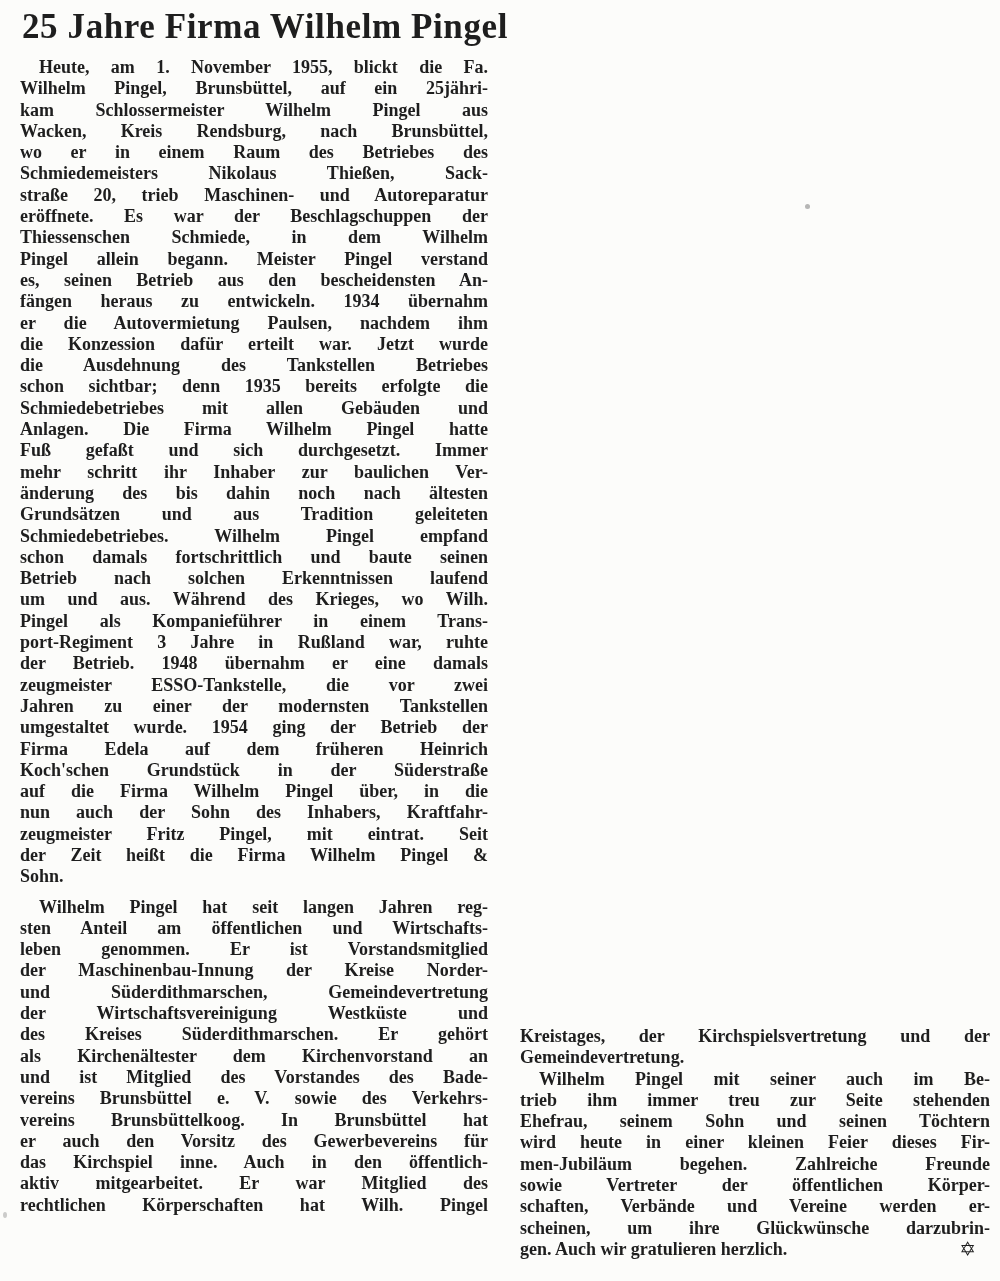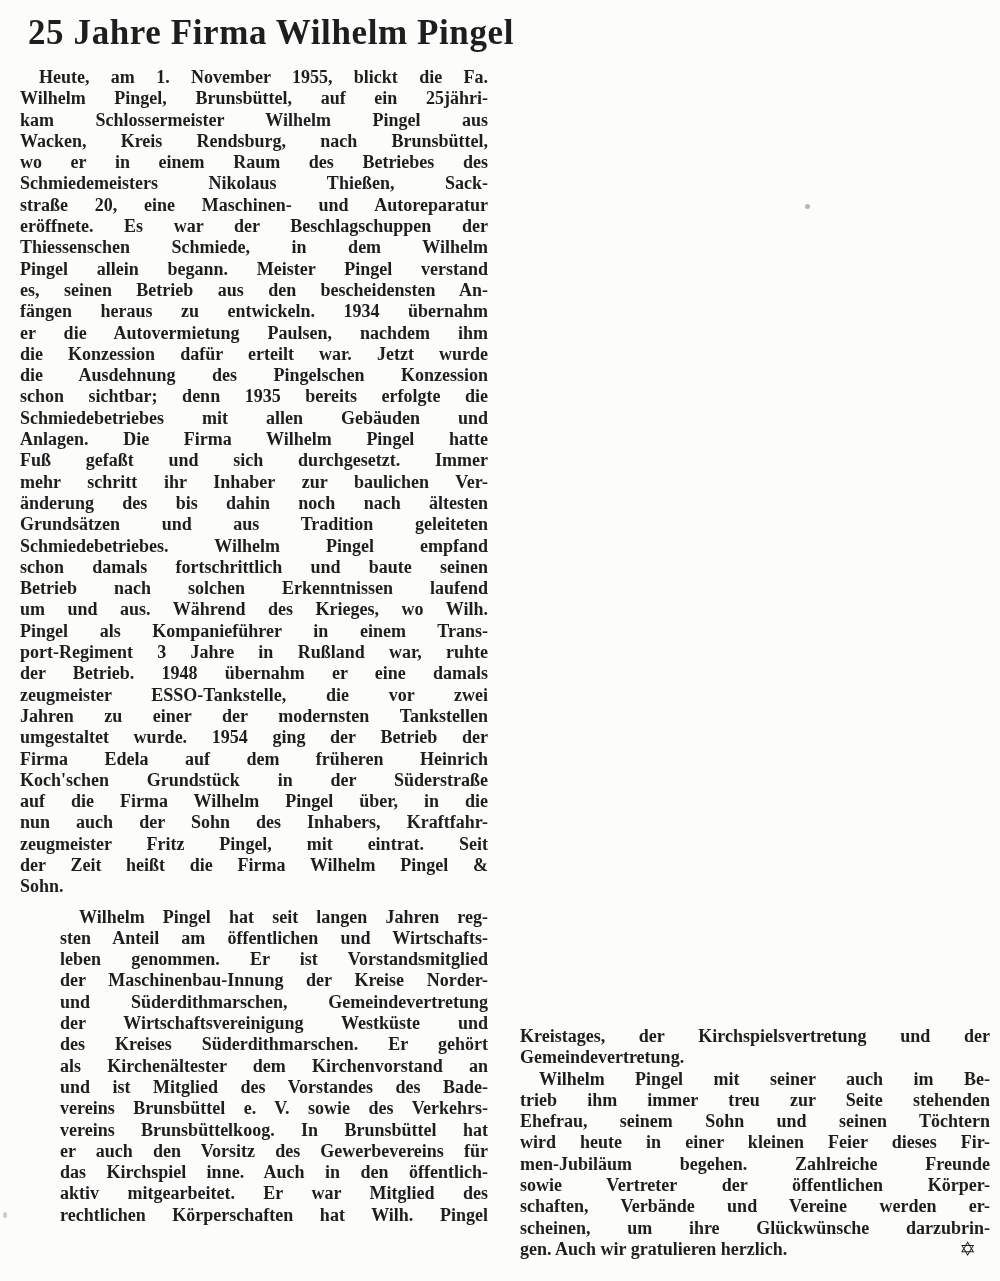--- a/index.html
+++ b/index.html
@@ -9,32 +9,32 @@
   }
   .scan {
     position: relative;
     width: 1000px; height: 1281px;
     overflow: hidden;
     font-weight: bold;
   }
   .headline {
     position: absolute;
     left: 18px; top: 1px;
-    margin: 10px;
+    margin: 4px;
     font-size: 35px;
     line-height: 44px;
     letter-spacing: 0.6px;
     white-space: nowrap;
     font-weight: bold;
   }
   .column { position: absolute; }
-  #column-left  { left: 20px;  top: 67px;   width: 468px; }
+  #column-left  { left: 20px;  top: 57px;   width: 468px; }
   #column-right { left: 520px; top: 1026px; width: 470px; }
   .para { margin: 0; }
-  #column-left .para + .para { margin-top: 9px; margin-left: 40px; }
+  #column-left .para + .para { margin-top: 9px; }
   .line {
     font-size: 18px;
     line-height: 21.3px;
     text-align: justify;
     text-align-last: justify;
     white-space: normal;
   }
   .line.indent { text-indent: 19px; }
   .line.no-just { text-align: left; text-align-last: left; }
   .line.orn-line {
@@ -59,29 +59,29 @@
   <h1 class="headline">25 Jahre Firma Wilhelm Pingel</h1>
 
   <div class="column" id="column-left">
       <div class="para">
         <div class="line indent">Heute, am 1. November 1955, blickt die Fa.</div>
         <div class="line">Wilhelm Pingel, Brunsbüttel, auf ein 25jähri-</div>
         <div class="line">kam Schlossermeister Wilhelm Pingel aus</div>
         <div class="line">Wacken, Kreis Rendsburg, nach Brunsbüttel,</div>
         <div class="line">wo er in einem Raum des Betriebes des</div>
         <div class="line">Schmiedemeisters Nikolaus Thießen, Sack-</div>
-        <div class="line">straße 20, eine Maschinen- und Autoreparatur</div>
+        <div class="line">straße 20, trieb Maschinen- und Autoreparatur</div>
         <div class="line">eröffnete. Es war der Beschlagschuppen der</div>
         <div class="line">Thiessenschen Schmiede, in dem Wilhelm</div>
         <div class="line">Pingel allein begann. Meister Pingel verstand</div>
         <div class="line">es, seinen Betrieb aus den bescheidensten An-</div>
         <div class="line">fängen heraus zu entwickeln. 1934 übernahm</div>
         <div class="line">er die Autovermietung Paulsen, nachdem ihm</div>
         <div class="line">die Konzession dafür erteilt war. Jetzt wurde</div>
-        <div class="line">die Ausdehnung des Pingelschen Konzession</div>
+        <div class="line">die Ausdehnung des Tankstellen Betriebes</div>
         <div class="line">schon sichtbar; denn 1935 bereits erfolgte die</div>
         <div class="line">Schmiedebetriebes mit allen Gebäuden und</div>
         <div class="line">Anlagen.  Die Firma Wilhelm Pingel hatte</div>
         <div class="line">Fuß gefaßt und sich durchgesetzt.  Immer</div>
         <div class="line">mehr schritt ihr Inhaber zur baulichen Ver-</div>
         <div class="line">änderung des bis dahin noch nach ältesten</div>
         <div class="line">Grundsätzen und aus Tradition geleiteten</div>
         <div class="line">Schmiedebetriebes. Wilhelm Pingel empfand</div>
         <div class="line">schon damals fortschrittlich und baute seinen</div>
         <div class="line">Betrieb nach solchen Erkenntnissen laufend</div>

